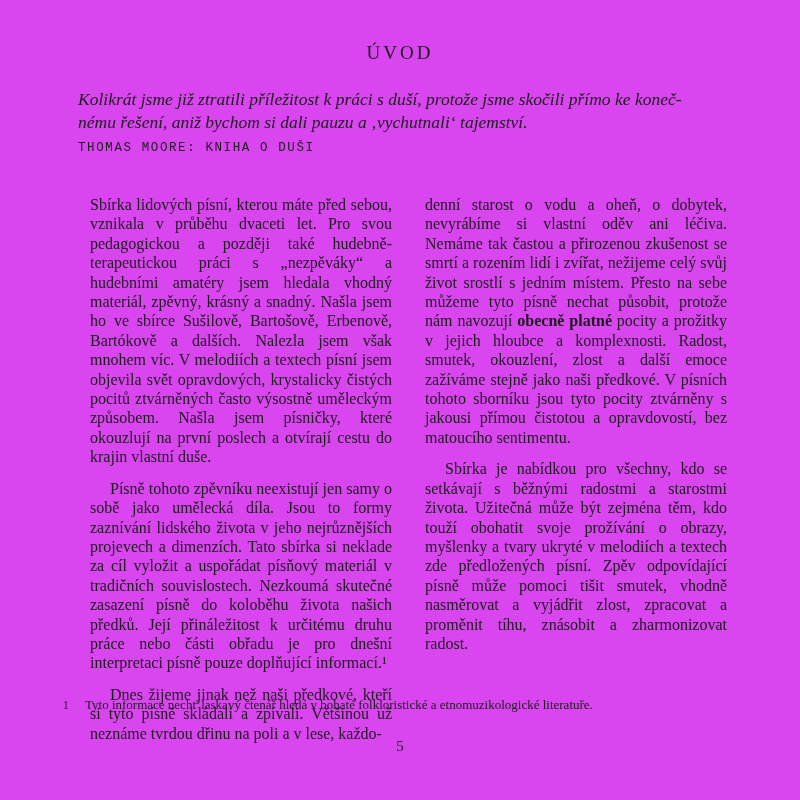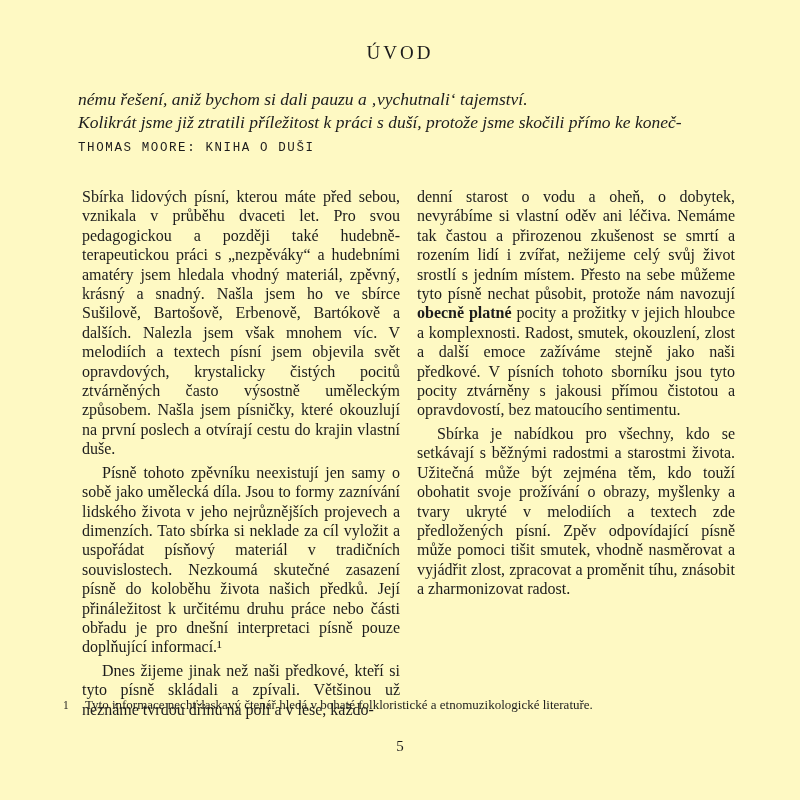--- a/index.html
+++ b/index.html
@@ -48,21 +48,21 @@
     width: 661px;
     display: flex;
     gap: 9px;
   }
   .col {
     width: 326px;
     font-size: 16px;
     line-height: 19.4px;
     text-align: justify;
   }
-  .col p { margin: 4px; }
+  .col p { margin: 12px; }
   .col p.indent { text-indent: 20px; }
   .footnote {
     position: absolute;
     top: 697px; left: 63px;
     width: 676px;
     font-size: 13px;
     line-height: 16px;
     display: flex;
   }
   .footnote .fn-marker {
@@ -73,28 +73,28 @@
   .page-number {
     position: absolute;
     top: 738px; left: 0; right: 0;
     text-align: center;
     font-size: 15px;
   }
 </style>
 </head>
 <body>
 
-<div class="page" style="background: #fef9c3; color: rgb(28, 28, 28);">
+<div class="page" style="background: #d946ef; color: rgb(28, 28, 28);">
 
   <h1 class="title">ÚVOD</h1>
 
   <div class="epigraph">
     <div id="epigraph-lines">
+        <div class="quote-line">Kolikrát jsme již ztratili příležitost k práci s duší, protože jsme skočili přímo ke koneč-</div>
         <div class="quote-line">nému řešení, aniž bychom si dali pauzu a ‚vychutnali‘ tajemství.</div>
-        <div class="quote-line">Kolikrát jsme již ztratili příležitost k práci s duší, protože jsme skočili přímo ke koneč-</div>
       </div>
     <div class="attribution">THOMAS MOORE: KNIHA O DUŠI</div>
   </div>
 
   <div class="columns">
     <div class="col" id="left-col">
         <p>Sbírka lidových písní, kterou máte před sebou, vznikala v průběhu dvaceti let. Pro svou pedagogickou a později také hudebně-terapeutickou práci s „nezpěváky“ a hudebními amatéry jsem hledala vhodný materiál, zpěvný, krásný a snadný. Našla jsem ho ve sbírce Sušilově, Bartošově, Erbenově, Bartókově a dalších. Nalezla jsem však mnohem víc. V melodiích a textech písní jsem objevila svět opravdových, krystalicky čistých pocitů ztvárněných často výsostně uměleckým způsobem. Našla jsem písničky, které okouzlují na první poslech a otvírají cestu do krajin vlastní duše.</p>
         <p class="indent">Písně tohoto zpěvníku neexistují jen samy o sobě jako umělecká díla. Jsou to formy zaznívání lidského života v jeho nejrůznějších projevech a dimenzích. Tato sbírka si neklade za cíl vyložit a uspořádat písňový materiál v tradičních souvislostech. Nezkoumá skutečné zasazení písně do koloběhu života našich předků. Její přináležitost k určitému druhu práce nebo části obřadu je pro dnešní interpretaci písně pouze doplňující informací.¹</p>
         <p class="indent">Dnes žijeme jinak než naši předkové, kteří si tyto písně skládali a zpívali. Většinou už neznáme tvrdou dřinu na poli a v lese, každo-</p>
       </div>

